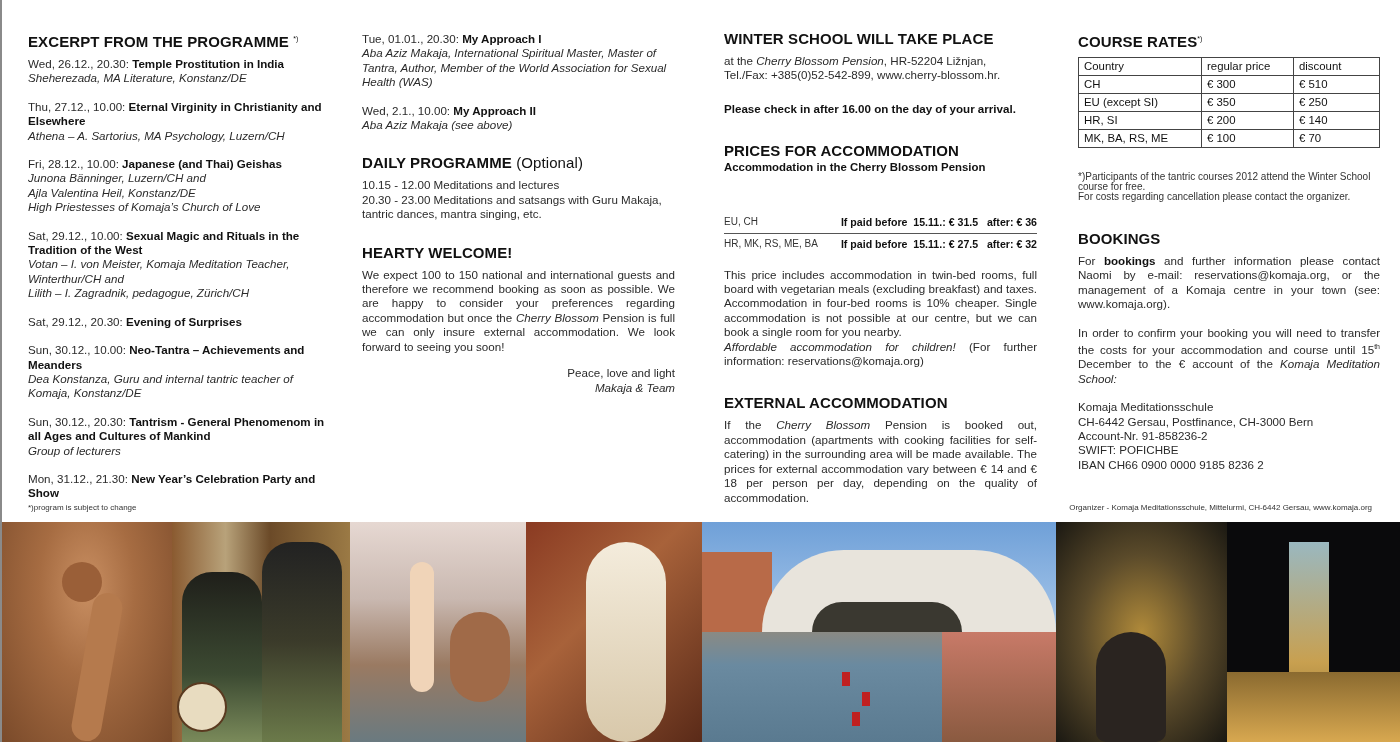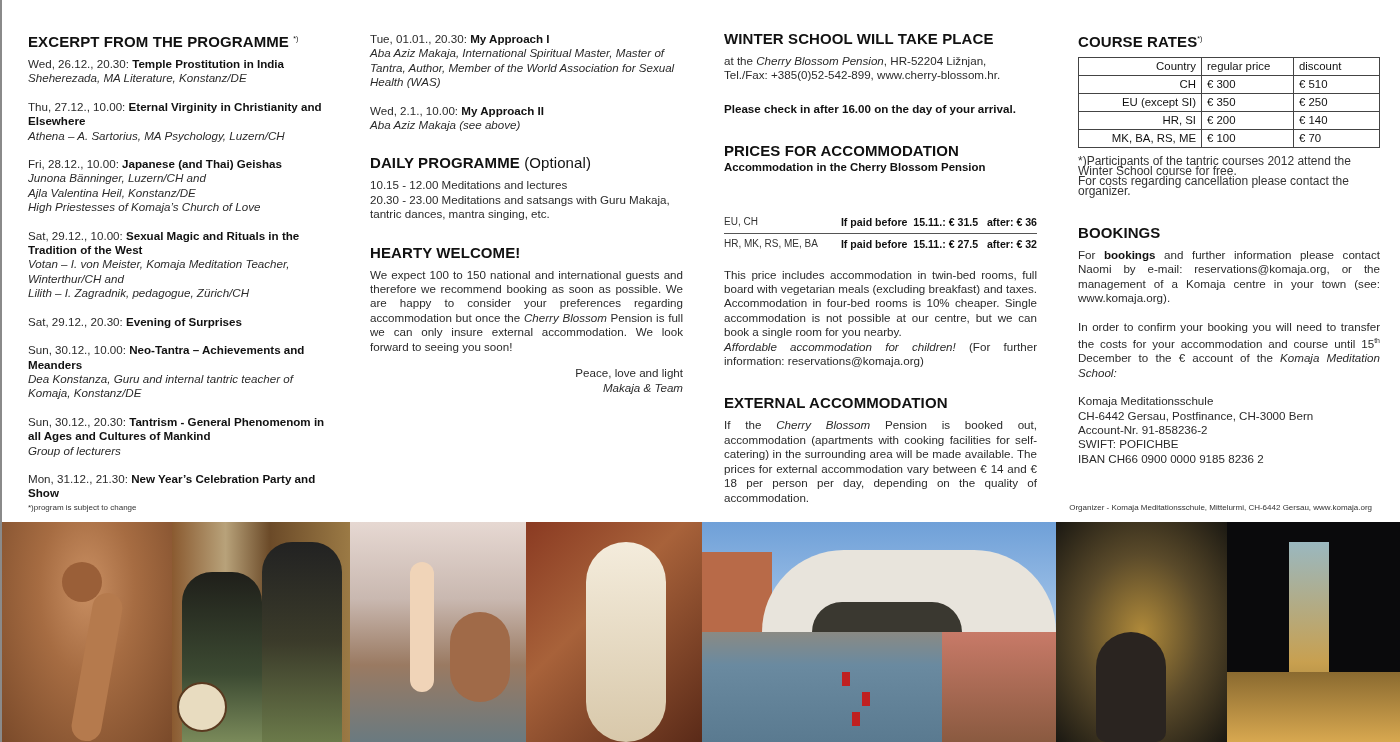--- a/index.html
+++ b/index.html
@@ -1,21 +1,21 @@
 <!DOCTYPE html>
 <html><head>
 <meta charset="utf-8">
 <style>
   * { box-sizing: border-box; margin: 0; padding: 0; }
   html, body { width: 1400px; height: 742px; overflow: hidden; background: #ffffff; }
   body { font-family: "Liberation Sans", sans-serif; color: #222; position: relative; }
   .page { position: absolute; left: 0; top: 0; width: 1400px; height: 742px; border-left: 2px solid #8a8a8a; background: #fff; }
   .col { position: absolute; top: 30px; font-size: 11.6px; line-height: 14.4px; color: #2a2a2a; }
   .col1 { left: 26px; width: 300px; }
-  .col2 { left: 368px; width: 313px; top: 32px; }
+  .col2 { left: 360px; width: 313px; top: 32px; }
   .col3 { left: 722px; width: 313px; }
   .col4 { left: 1076px; width: 302px; }
   h2 { font-size: 15px; font-weight: bold; letter-spacing: 0.1px; color: #111; line-height: 18px; margin-bottom: 6px; }
   h2 sup, .col4 h2 sup { font-size: 7px; font-weight: normal; vertical-align: 6px; }
   h2 .light { font-weight: normal; }
   .event { margin-bottom: 14px; }
   .event .title { font-weight: bold; color: #111; }
   .event .sub { font-style: italic; display: block; }
   .footnote { position: absolute; font-size: 8px; color: #333; }
   .fn-left { left: 26px; top: 503px; }
@@ -26,23 +26,23 @@
   .sign .team { font-style: italic; display:block; }
   .bold { font-weight: bold; color: #111; margin-top: 19px; }
   .ital { font-style: italic; }
   .subhead { font-weight: bold; font-size: 11.4px; color: #111; margin-top: -6px; margin-bottom: 14px; }
   .price-row { display: flex; font-size: 10.6px; height: 22px; align-items: center; }
   .price-row .c { width: 110px; font-size: 10px; color: #333; }
   .price-row .p { flex: 1; text-align: right; font-weight: bold; color: #111; white-space: pre; }
   .price-row.first { border-bottom: 1.5px solid #555; margin-top: 37px; }
   table.rates { border-collapse: collapse; width: 302px; font-size: 11.4px; margin-top: 6px; }
   table.rates td { border: 1.3px solid #444; padding: 1px 5px; height: 18px; color: #111; }
-  table.rates td:nth-child(1) { width: 123px; text-align: right; }
+  table.rates td:nth-child(1) { width: 123px; }
   table.rates td:nth-child(2) { width: 92px; }
-  .rates-note { font-size: 12px; line-height: 10px; color: #333; margin-top: 8px; }
+  .rates-note { font-size: 10px; line-height: 10px; color: #333; margin-top: 24px; }
   .strip { position: absolute; left: 0; top: 522px; width: 1400px; height: 220px; }
   .panel { position: absolute; top: 0; height: 220px; overflow: hidden; }
 </style>
 </head>
 <body>
 
 <div class="page">
 
   <div class="col col1">
     <h2><span>EXCERPT FROM THE PROGRAMME</span> <sup>*)</sup></h2>

